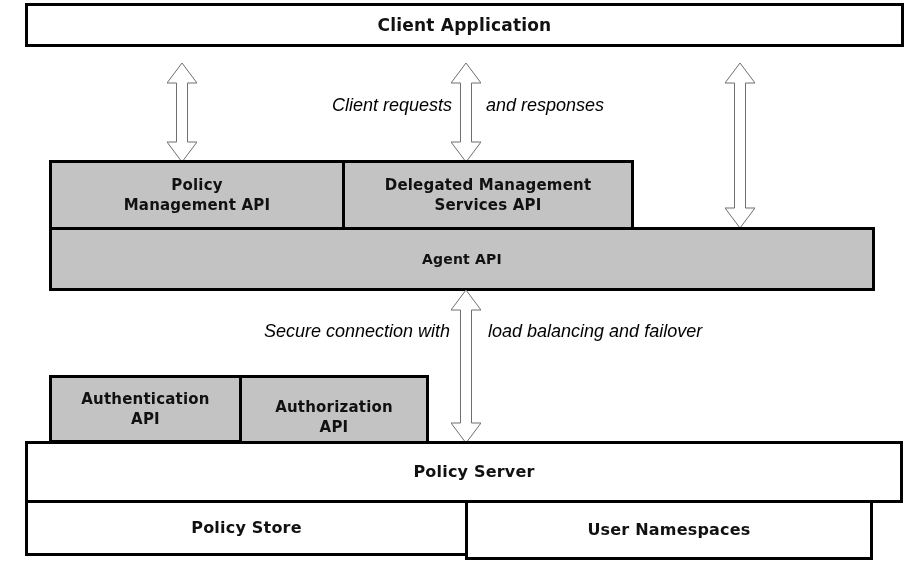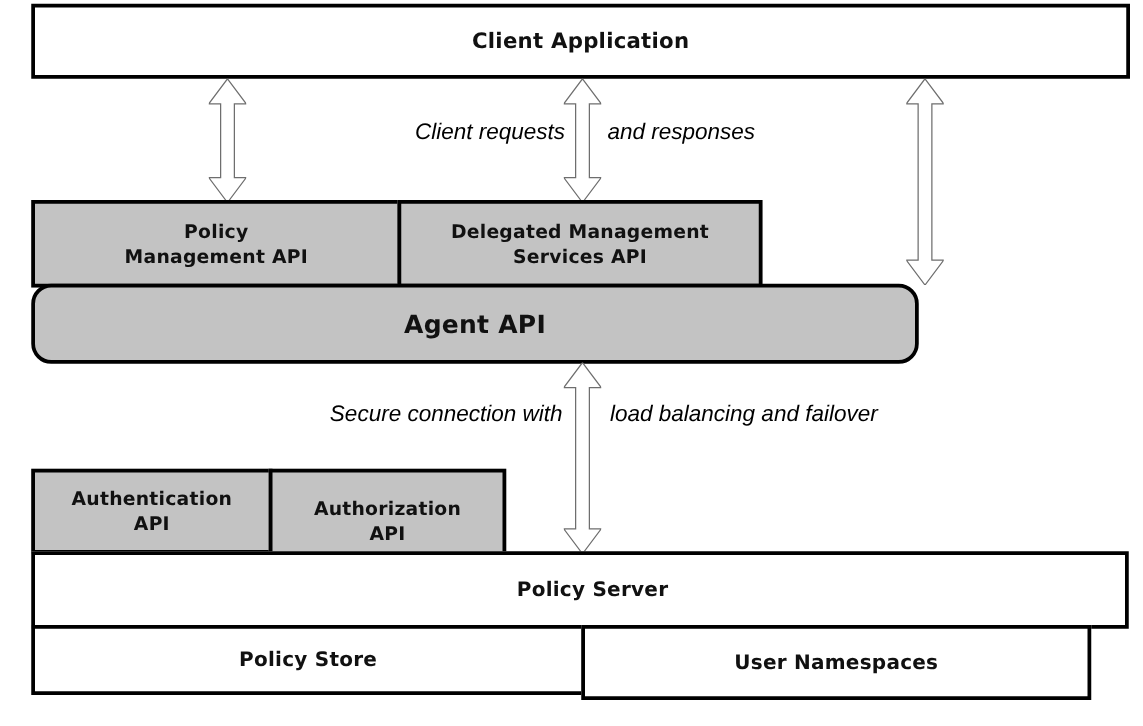--- a/index.html
+++ b/index.html
@@ -24,29 +24,29 @@
     justify-content: center;
     text-align: center;
     font-weight: bold;
     font-size: 15px;
     line-height: 20px;
     color: #111111;
     white-space: pre-line;
     letter-spacing: 0.2px;
   }
   .box.white { background: #ffffff; }
-  .box.gray  { background: #c3c3c3; }
+  .box.gray  { background: #c3c3c3; margin-left: 24px; }
 
   .box.client-app {
-    left: 25px; top: 3px; width: 879px; height: 60px;
+    left: 25px; top: 3px; width: 879px; height: 44px;
     font-size: 17px;
   }
   .box.policy-mgmt   { left: 25px;  top: 160px; width: 296px; height: 70px; }
   .box.delegated     { left: 318px; top: 160px; width: 292px; height: 70px; }
-  .box.agent-api     { left: 25px;  top: 227px; width: 710px; height: 64px; font-size: 20px; border-radius: 16px; }
+  .box.agent-api     { left: 25px;  top: 227px; width: 826px; height: 64px; font-size: 14px; }
   .box.authn         { left: 25px;  top: 375px; width: 193px; height: 68px; }
   .box.authz         { left: 215px; top: 375px; width: 190px; height: 84px; }
   .box.policy-server { left: 25px;  top: 441px; width: 878px; height: 62px; font-size: 16px; padding-left: 20px; }
   .box.policy-store  { left: 25px;  top: 500px; width: 443px; height: 56px; font-size: 16px; }
   .box.user-ns       { left: 465px; top: 500px; width: 408px; height: 60px; font-size: 16px; }
 
   .arrow {
     position: absolute;
     width: 30px;
   }

